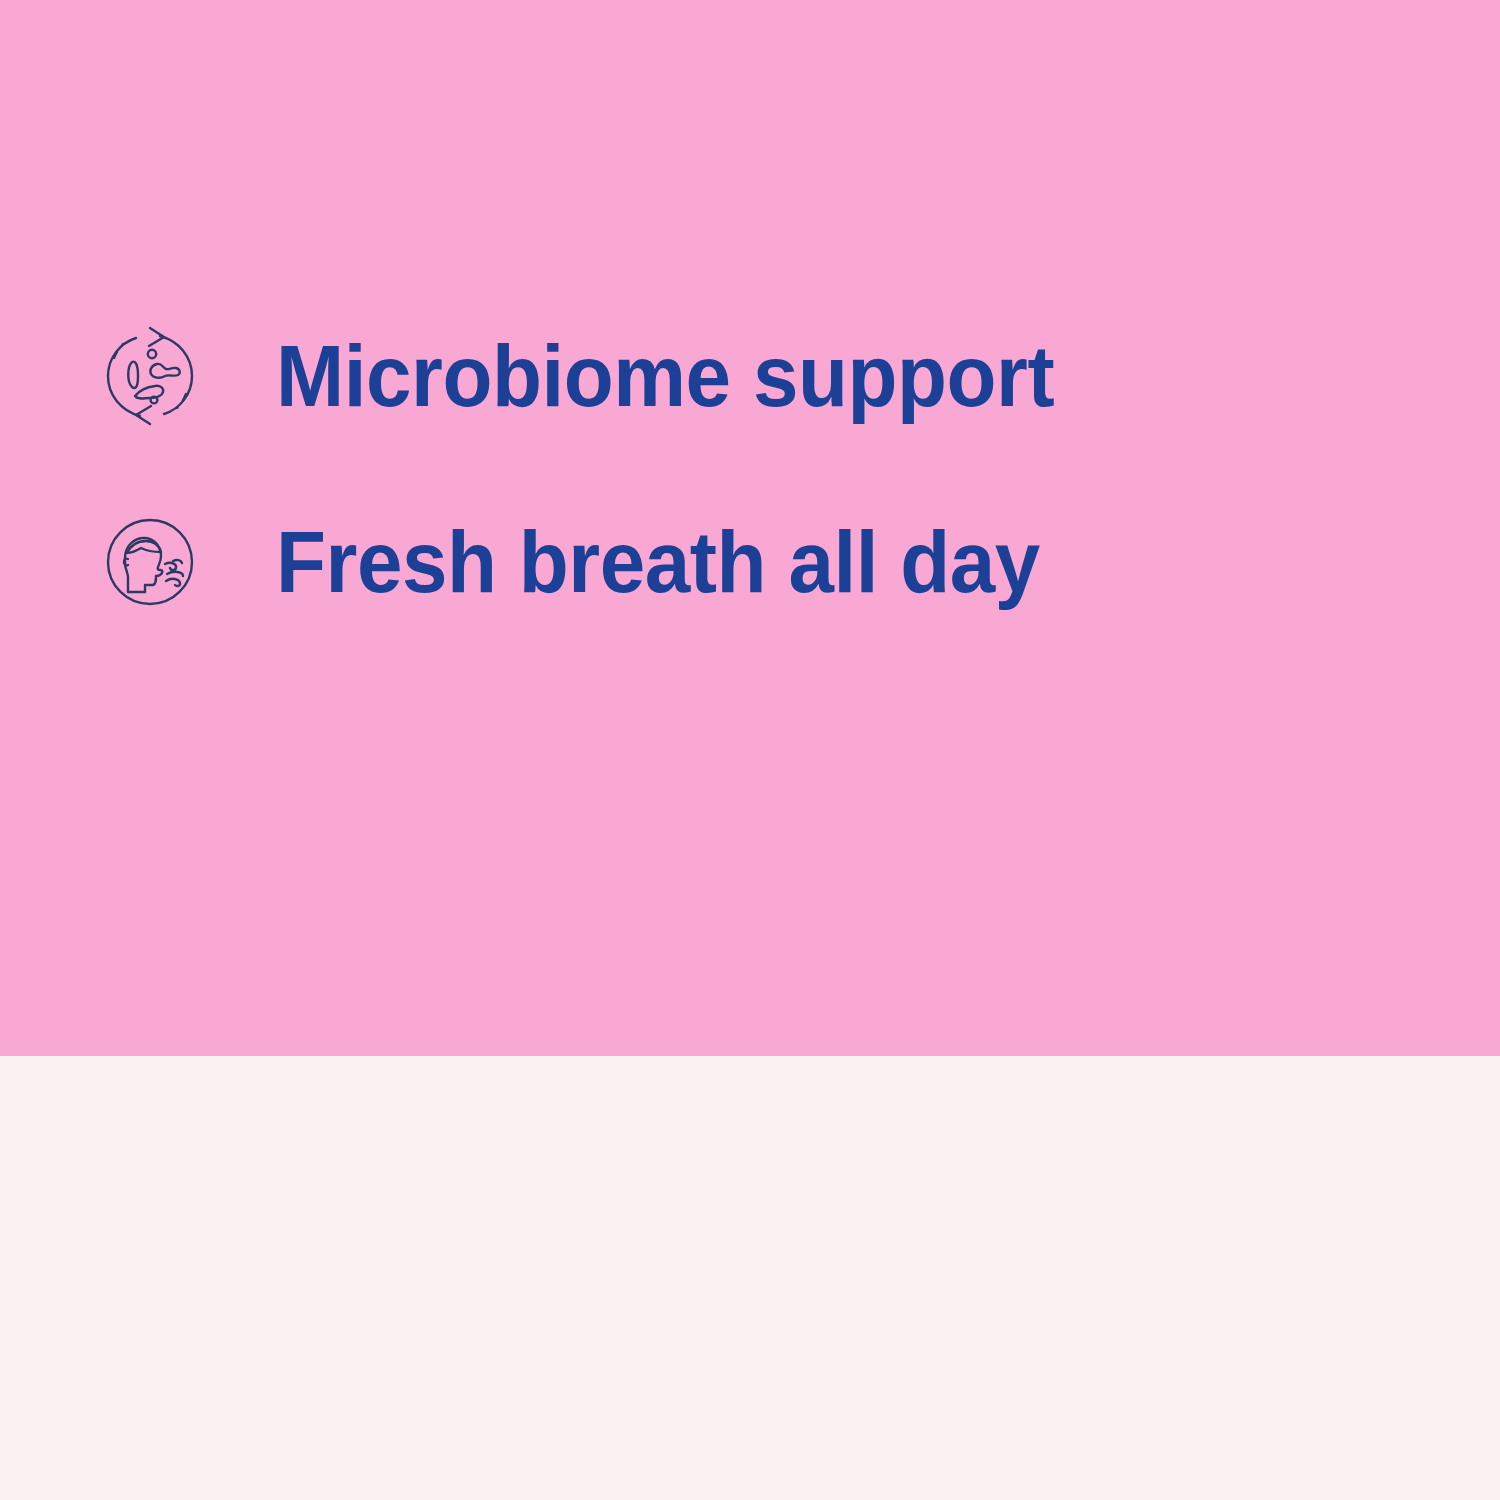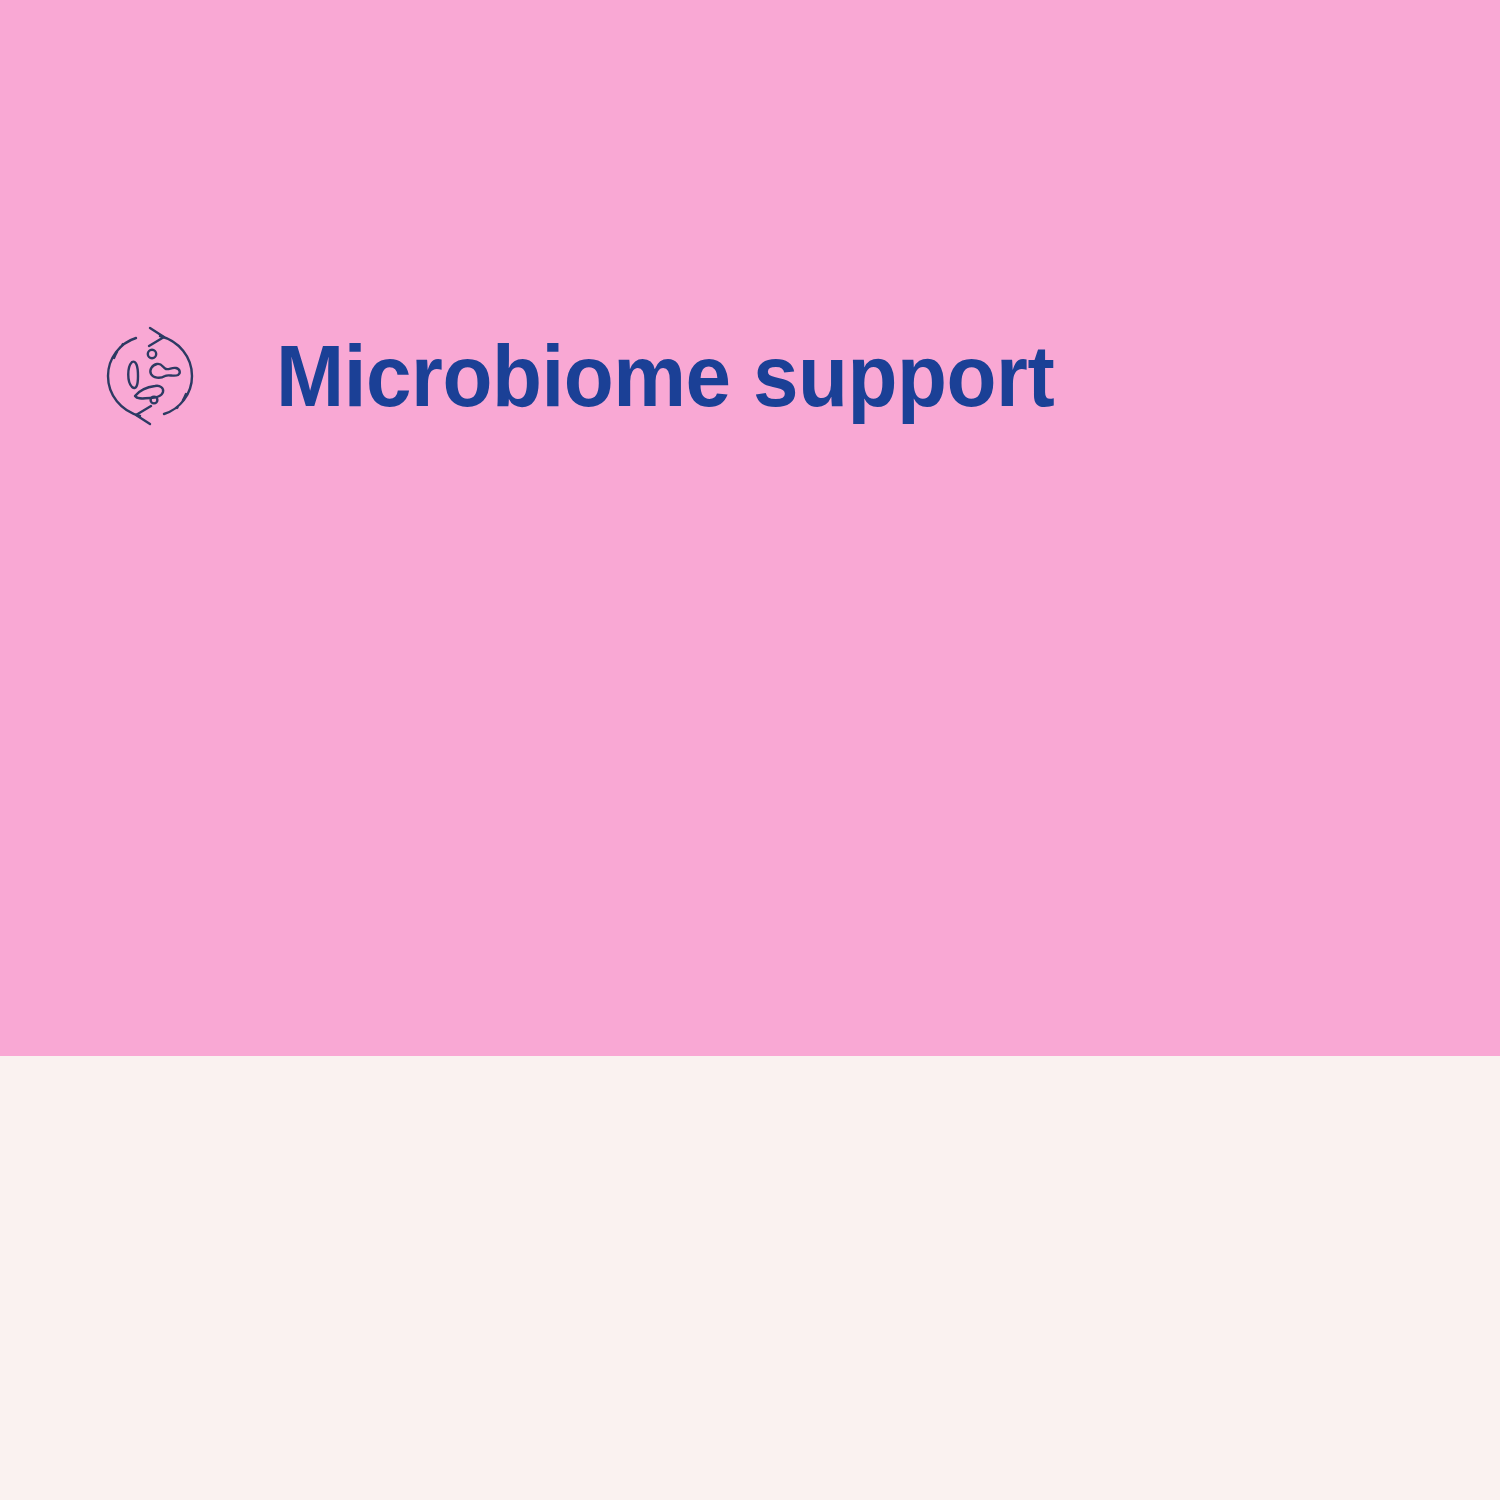--- a/index.html
+++ b/index.html
@@ -94,15 +94,39 @@
           <circle cx="50" cy="30" r="4.2"></circle>
           <circle cx="52" cy="76" r="3.4"></circle>
         </svg>
       </span>
       <span class="benefit-label">Microbiome support</span>
     </div>
 
 
 
 
+    <div class="benefit-row">
+      <span class="benefit-icon">
+        <svg width="90" height="90" viewBox="0 0 90 90" fill="none" stroke="#2c3a63" stroke-width="2.4" stroke-linecap="round" stroke-linejoin="round">
+
+          <circle cx="45" cy="45" r="42"></circle>
+
+          <path d="M20 41 C20 29 29 21 39 21 C49 21 56 29 56 39 C56 44 54 47 53 50
+                   C52.2 52 53 53 55 53 C57 53 58 54 57 56 C56 58 53 59 51 59
+                   C51 63 51 67 48 68 L40 68 L40 75 L23 75 L23 60
+                   C23 56 20 52 20 46 Z"></path>
+
+          <path d="M22 36 C26 28 33 24 41 24 C48 24 54 28 56 35
+                   C49 35 42 34 36 31 C31 34 26 36 22 36 Z"></path>
+
+          <path d="M23 42 C21 41 19 42 19 45 C19 48 21 49 23 48"></path>
+
+          <path d="M60 47 C66 44 72 47 71 51 C70 54 66 54 65 51"></path>
+          <path d="M62 57 C69 53 78 55 78 59"></path>
+          <path d="M61 64 C67 60 74 62 75 66 C75.6 69 72 70 70 68"></path>
+          <path d="M68 44 C72 42 76 43 77 46"></path>
+        </svg>
+      </span>
+      <span class="benefit-label">Fresh breath all day</span>
+    </div>
 
   </div>
 </div>
 
 </body></html>

